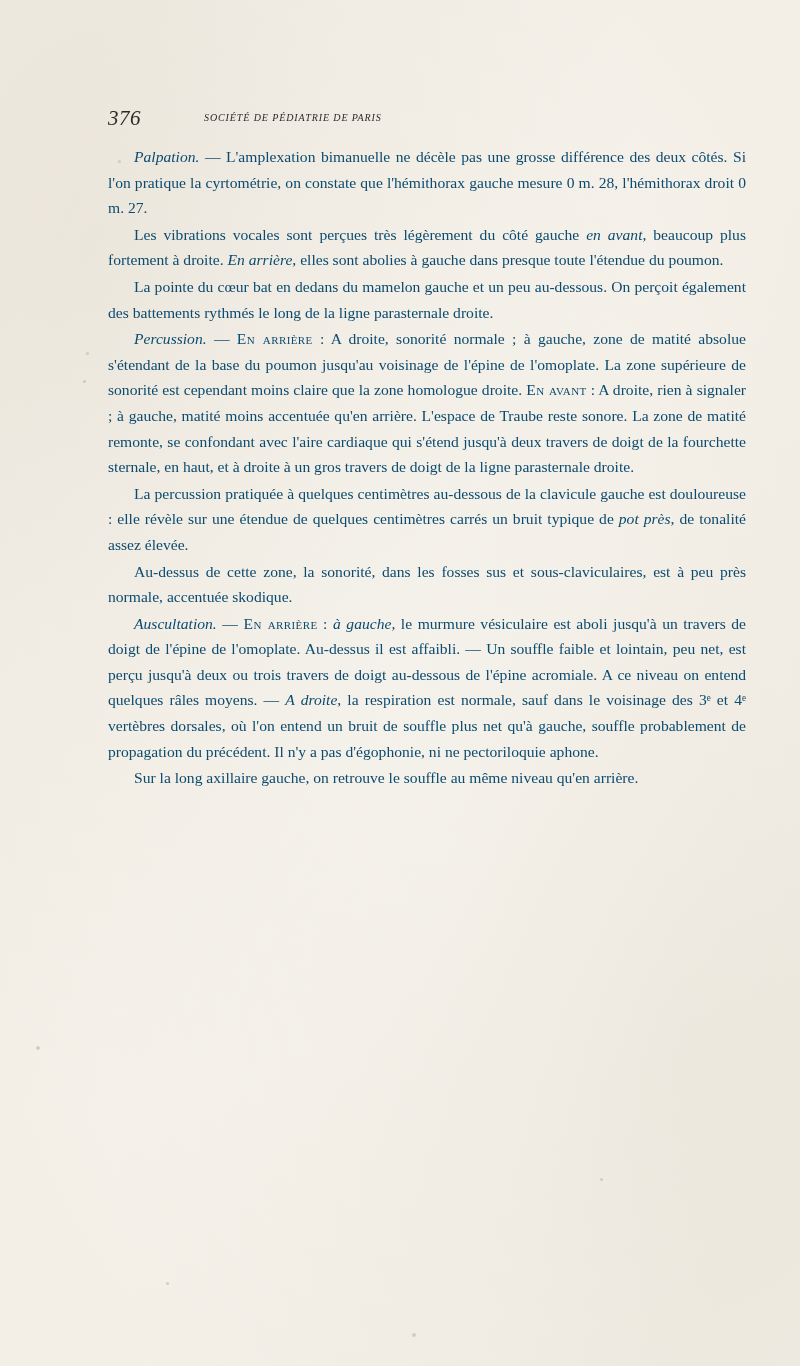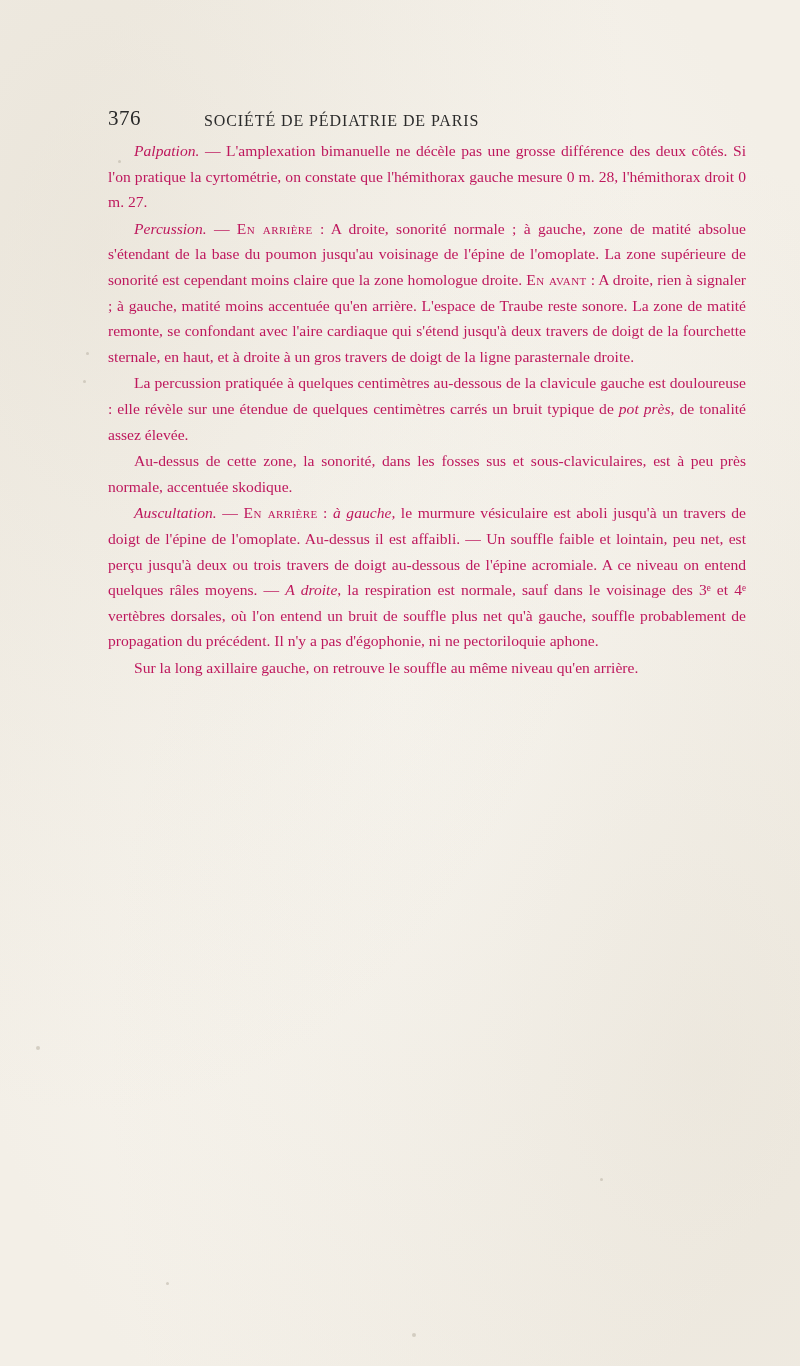--- a/index.html
+++ b/index.html
@@ -26,46 +26,48 @@
   }
   .content {
     position: absolute;
     left: 108px;
     top: 104px;
     width: 638px;
   }
   .header {
     position: relative;
     height: 34px;
+    margin-bottom: 6px;
+    font-style: italic;
   }
   .folio {
     position: absolute;
     left: 0;
     top: 2px;
     font-size: 21px;
     letter-spacing: 0.5px;
     color: #2a2a2a;
   }
   .running-head {
     position: absolute;
     left: 96px;
     top: 8px;
-    font-size: 16px;
+    font-size: 10px;
     letter-spacing: 0.9px;
     color: #2b2b2b;
     white-space: nowrap;
   }
   p {
     margin: 0 0 1px 0;
     font-size: 15.6px;
     line-height: 25.6px;
     text-align: justify;
     text-justify: inter-word;
     text-indent: 26px;
-    color: #be185d;
+    color: #0c4a6e;
     hyphens: manual;
   }
   i, .it {
     font-style: italic;
   }
   .sc {
     font-variant: small-caps;
     letter-spacing: 0.4px;
   }
   
@@ -94,21 +96,23 @@
   <div class="header">
     <div class="folio">376</div>
     <div class="running-head">SOCIÉTÉ DE PÉDIATRIE DE PARIS</div>
   </div>
 
   <p>
     <i>Palpation.</i>
     <span>—</span><span> L'amplexation bimanuelle ne décèle pas une grosse différence des deux côtés. Si l'on pratique la cyrtométrie, on constate que l'hémithorax gauche mesure 0 m. 28, l'hémithorax droit 0 m. 27.</span>
   </p>
 
+  <p><span>Les vibrations vocales sont perçues très légèrement du côté gauche </span><i>en avant</i><span>, beaucoup plus fortement à droite. </span><i>En arrière</i><span>, elles sont abolies à gauche dans presque toute l'étendue du poumon.</span></p>
 
+  <p>La pointe du cœur bat en dedans du mamelon gauche et un peu au-dessous. On perçoit également des battements rythmés le long de la ligne parasternale droite.</p>
 
   <p>
     <i>Percussion.</i>
     <span>—</span>
     <span class="sc">En arrière</span><span> : A droite, sonorité normale ; à gauche, zone de matité absolue s'étendant de la base du poumon jusqu'au voisinage de l'épine de l'omoplate. La zone supérieure de sonorité est cependant moins claire que la zone homologue droite. </span><span class="sc">En avant</span><span> : A droite, rien à signaler ; à gauche, matité moins accentuée qu'en arrière. L'espace de Traube reste sonore. La zone de matité remonte, se confondant avec l'aire cardiaque qui s'étend jusqu'à deux travers de doigt de la fourchette sternale, en haut, et à droite à un gros travers de doigt de la ligne parasternale droite.</span>
   </p>
 
   <p><span>La percussion pratiquée à quelques centimètres au-dessous de la clavicule gauche est douloureuse : elle révèle sur une étendue de quelques centimètres carrés un bruit typique de </span><i>pot près</i><span>, de tonalité assez élevée.</span></p>
 
   <p>Au-dessus de cette zone, la sonorité, dans les fosses sus et sous-claviculaires, est à peu près normale, accentuée skodique.</p>

